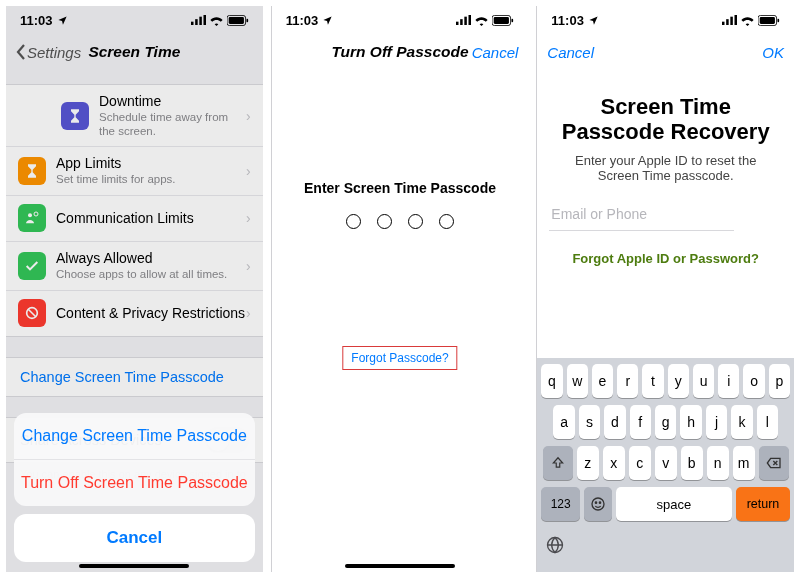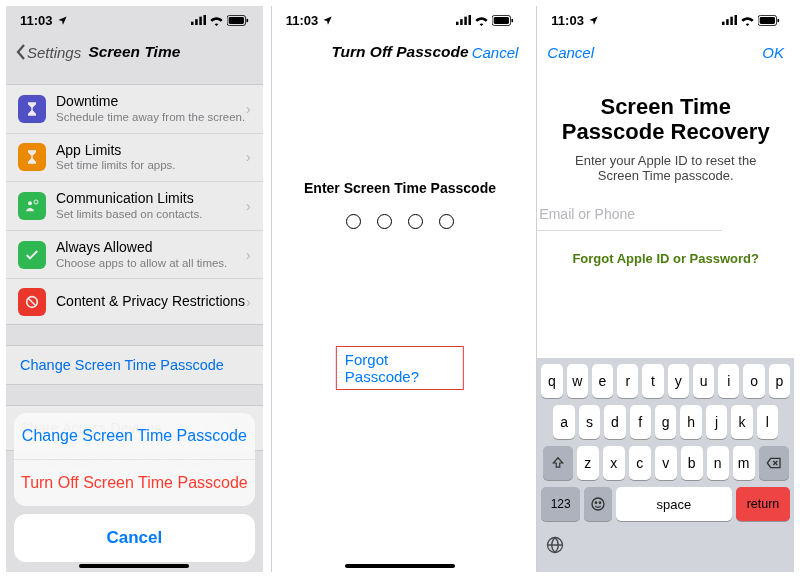--- a/index.html
+++ b/index.html
@@ -12,21 +12,21 @@
   .status { display:flex; justify-content:space-between; align-items:center; height:28px; padding:0 14px; font-size:13px; font-weight:600; }
   .status .left { display:flex; align-items:center; gap:4px; }
   .status .right { display:flex; align-items:center; gap:3px; }
   
   .nav { display:flex; align-items:center; justify-content:space-between; height:36px; padding:0 10px; font-size:15px;font-style:italic; }
   .nav .back { display:flex; align-items:center; color:#555; gap:1px; }
   .nav .title { font-weight:600; font-size:15.5px; position:absolute; left:0; right:0; text-align:center; pointer-events:none; }
   .nav .btn { color:#007aff; font-size:15px; }
   
   .group { background:#fff; margin-top:14px; border-top:1px solid #dcdce0; border-bottom:1px solid #dcdce0; }
-  .row { display:flex; align-items:center; padding:8px 12px; position:relative; min-height:46px; }
+  .row { display:flex; align-items:center; padding:8px 12px; position:relative; min-height:46px;margin-left:43px; }
   .row + .row { border-top:1px solid #e8e8ec; margin-left:0; }
   .row .icon { width:28px; height:28px; border-radius:6px; margin-right:10px; flex:none; display:flex; align-items:center; justify-content:center; color:#fff; }
   .row .text { flex:1; line-height:1.2; }
   .row .text .t { font-size:14px; color:#000; }
   .row .text .s { font-size:11.5px; color:#8a8a8e; margin-top:1px; }
   .row .chev { color:#c7c7cc; font-size:14px; flex:none; }
   .linkrow { background:#fff; margin-top:20px; border-top:1px solid #dcdce0; border-bottom:1px solid #dcdce0; padding:11px 14px; color:#007aff; font-size:14.5px; }
   .share { background:#fff; margin-top:20px; border-top:1px solid #dcdce0; border-bottom:1px solid #dcdce0; padding:9px 14px; display:flex; justify-content:space-between; align-items:center; font-size:14.5px; }
   .note { font-size:11px; color:#9a9a9e; padding:5px 14px; }
   .toggle { width:44px; height:26px; border-radius:13px; background:#e9e9ea; position:relative; }
@@ -38,35 +38,35 @@
   .sheet .opt { text-align:center; padding:14px 0; font-size:16px; }
   .sheet .opt + .opt { border-top:1px solid #e3e3e6; }
   .sheet .opt.blue { color:#007aff; }
   .sheet .opt.red { color:#ff3b30; }
   .sheet .cancel { background:#fff; border-radius:12px; text-align:center; padding:14px 0; font-size:17px; font-weight:600; color:#007aff; margin-top:8px; }
   .homebar { position:absolute; bottom:4px; left:50%; transform:translateX(-50%); width:110px; height:4px; border-radius:3px; background:#000; }
   
   .s2-prompt { text-align:center; font-weight:600; font-size:14px; margin-top:110px; }
   .dots { display:flex; justify-content:center; gap:16px; margin-top:18px; }
   .dot { width:15px; height:15px; border:1.5px solid #000; border-radius:50%; }
-  .forgot { position:absolute; left:50%; transform:translateX(-50%); top:340px; color:#007aff; font-size:15px; padding:4px 8px; }
+  .forgot { position:absolute; left:50%; transform:translateX(-50%); top:340px; color:#007aff; font-size:12px; padding:4px 8px; }
   .redbox { border:1.5px solid #d93a3a; }
   
   .s3-title { text-align:center; font-weight:800; font-size:22px; line-height:1.15; margin-top:24px; padding:0 20px; }
   .s3-sub { text-align:center; font-size:13px; color:#444; margin-top:8px; padding:0 24px; }
-  .field { margin:16px 0 0; height:32px; border:0; border-bottom:1px solid #d8d8dc; font-size:14px; padding:4px 2px; color:#a21caf; }
+  .field { margin:16px 12px 0; height:32px; border:0; border-bottom:1px solid #d8d8dc; font-size:14px; padding:4px 2px; color:#a21caf; }
   .field::placeholder { color:#b6b6bb; }
   .forgotid { text-align:center; color:#4d7c0f; font-size:13px; margin-top:20px;font-weight:bold; }
   
   .kbd { position:absolute; left:0; right:0; bottom:0; background:#d1d4da; padding:6px 4px 10px; }
   .krow { display:flex; justify-content:center; gap:4px; margin-bottom:7px; }
   .key { background:#fff; border-radius:5px; height:34px; flex:1; max-width:22px; display:flex; align-items:center; justify-content:center; font-size:14px; box-shadow:0 1px 0 rgba(0,0,0,.3); }
   .key.fn { background:#adb2bc; max-width:30px; }
   .key.space { max-width:none; flex:3; font-size:13px; }
-  .key.ret { max-width:none; flex:1.4; font-size:12.5px; background:#ef4444; }
+  .key.ret { max-width:none; flex:1.4; font-size:12.5px; background:#f97316; }
   .key.num { max-width:none; flex:1; font-size:12px; background:#adb2bc; }
   .key.globe { background:transparent; box-shadow:none; max-width:28px; font-size:16px; color:#4a4a4e; }
   .krow.r2 { padding:0 12px; }
   .krow.r3 { }
   .krow.r4 { }
   svg { display:block; }
 </style>
 </head>
 <body>
 
@@ -137,21 +137,20 @@
       <div class="row">
         <div class="icon" style="background:#34c759">
           <svg width="16" height="16" viewBox="0 0 24 24" fill="#fff">
               <circle cx="9" cy="8" r="3"></circle>
               <path d="M3 20c0-3 3-5 6-5s6 2 6 5z"></path>
               <circle cx="18" cy="6" r="3" fill="none" stroke="#fff" stroke-width="1.5"></circle>
             </svg>
         </div>
         <div class="text">
             <div class="t">Communication Limits</div>
-            <div class="s">Set limits based on contacts.</div>
           </div>
         <div class="chev">›</div>
       </div>
       <div class="row">
         <div class="icon" style="background:#34c759">
           <svg width="16" height="16" viewBox="0 0 24 24" fill="none" stroke="#fff" stroke-width="3">
               <path d="M4 12l5 5L20 6"></path>
             </svg>
         </div>
         <div class="text">

